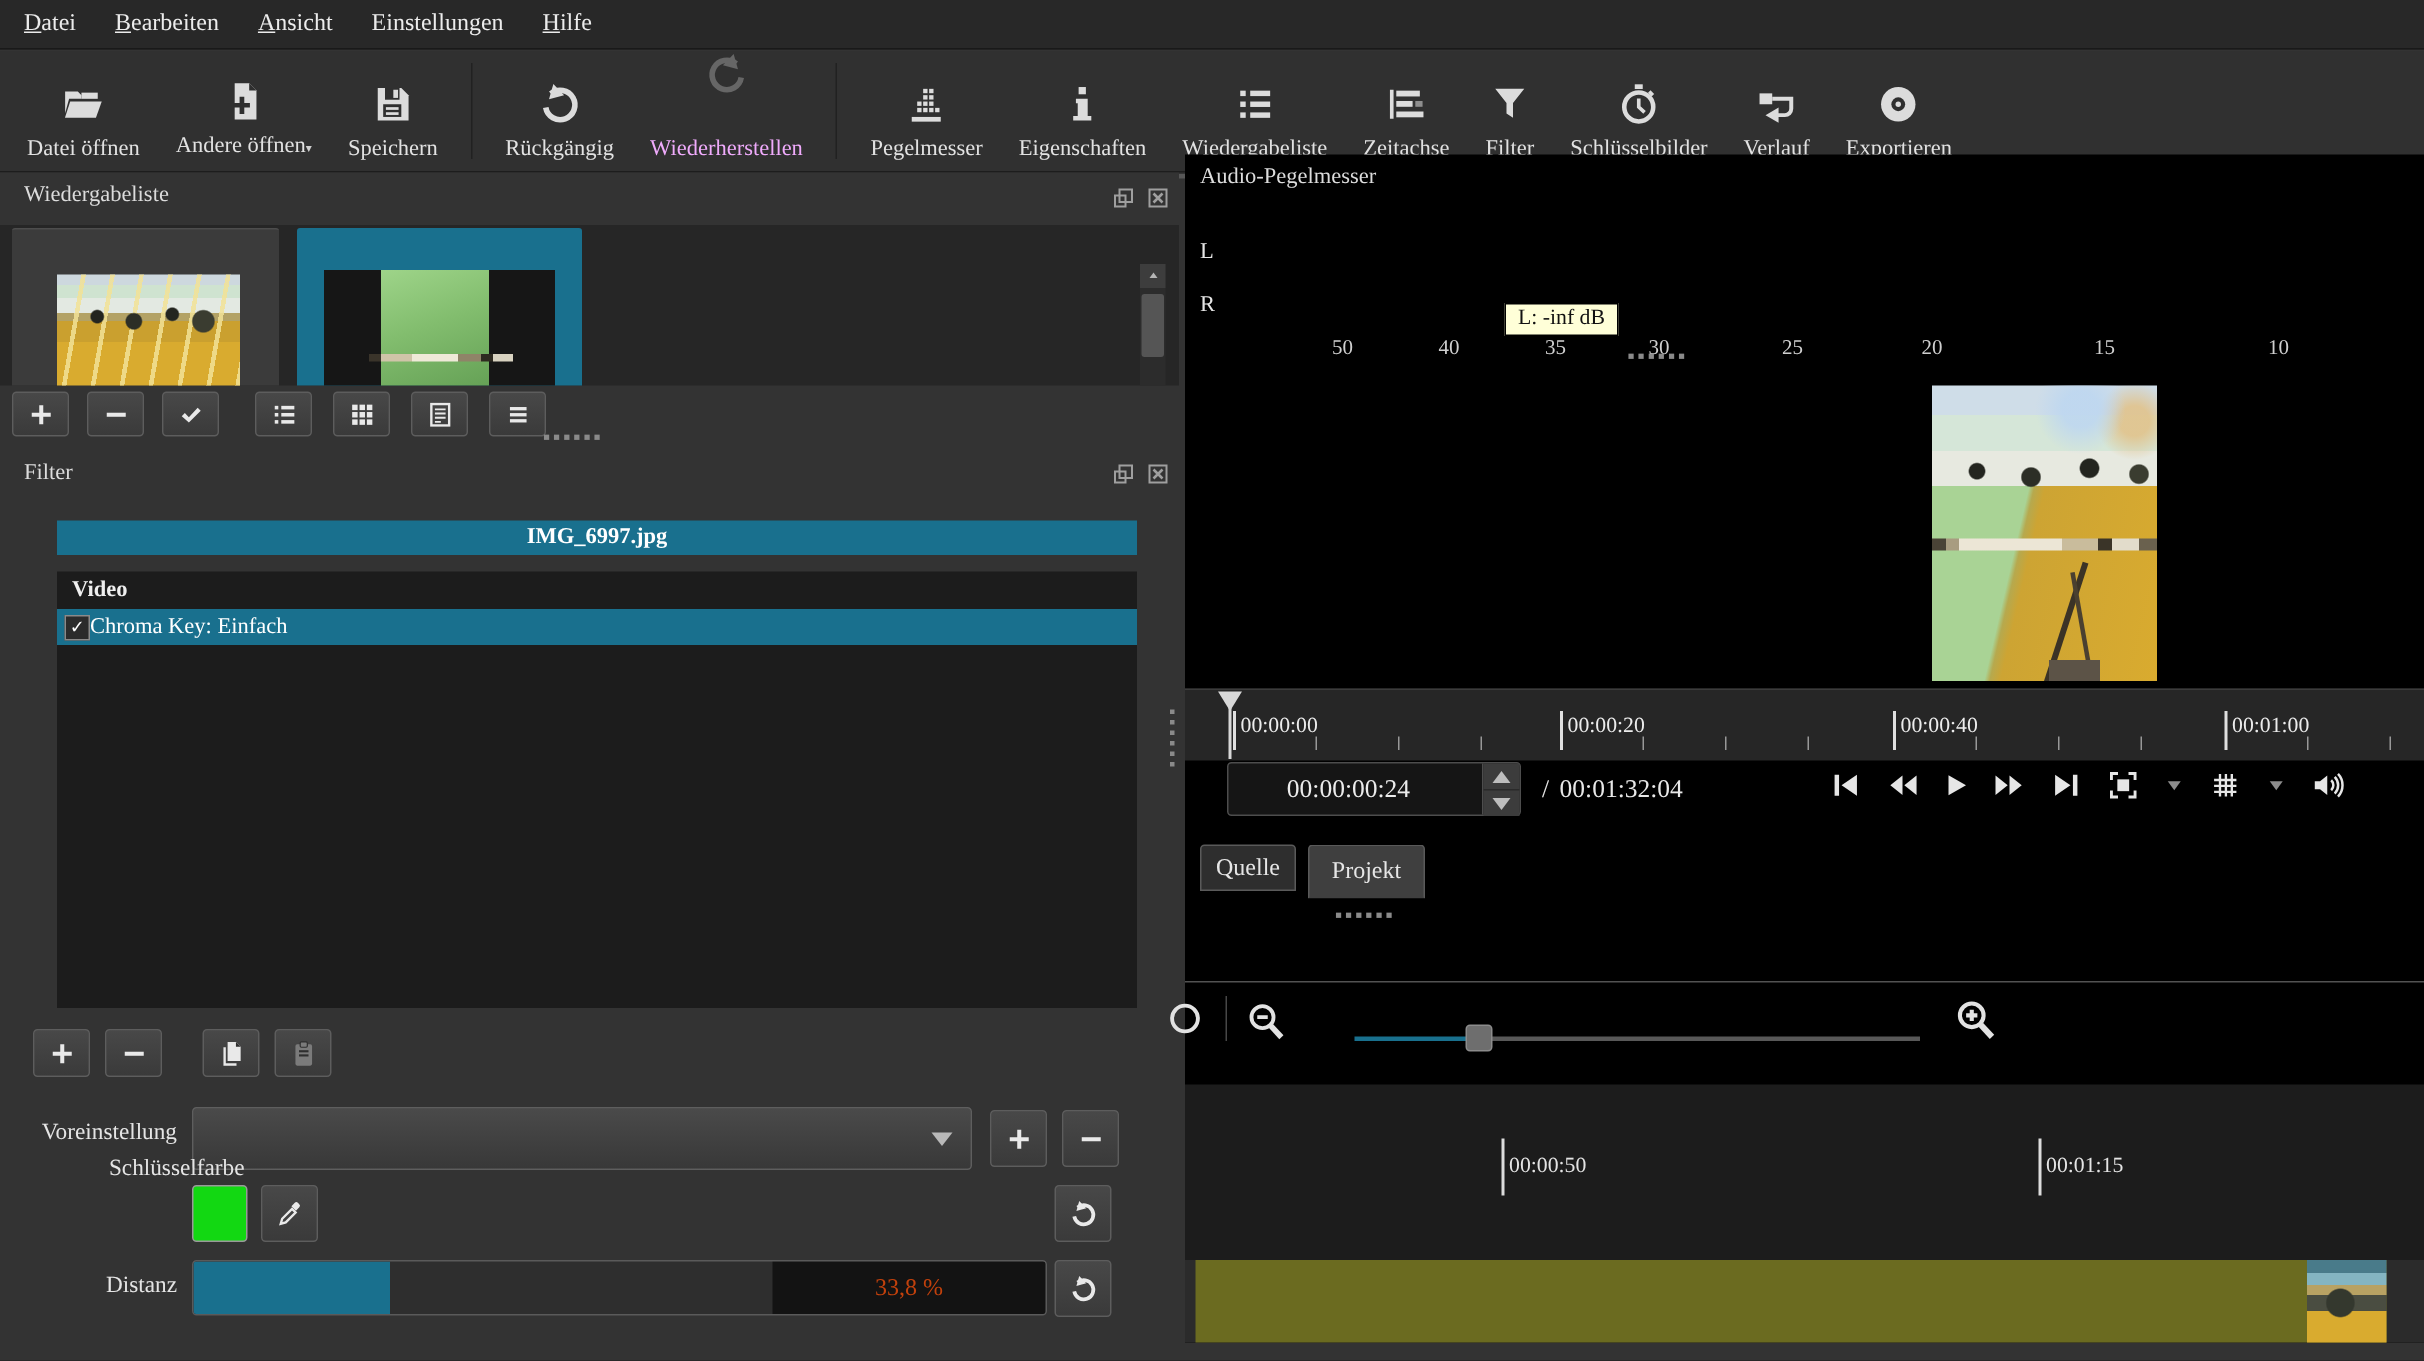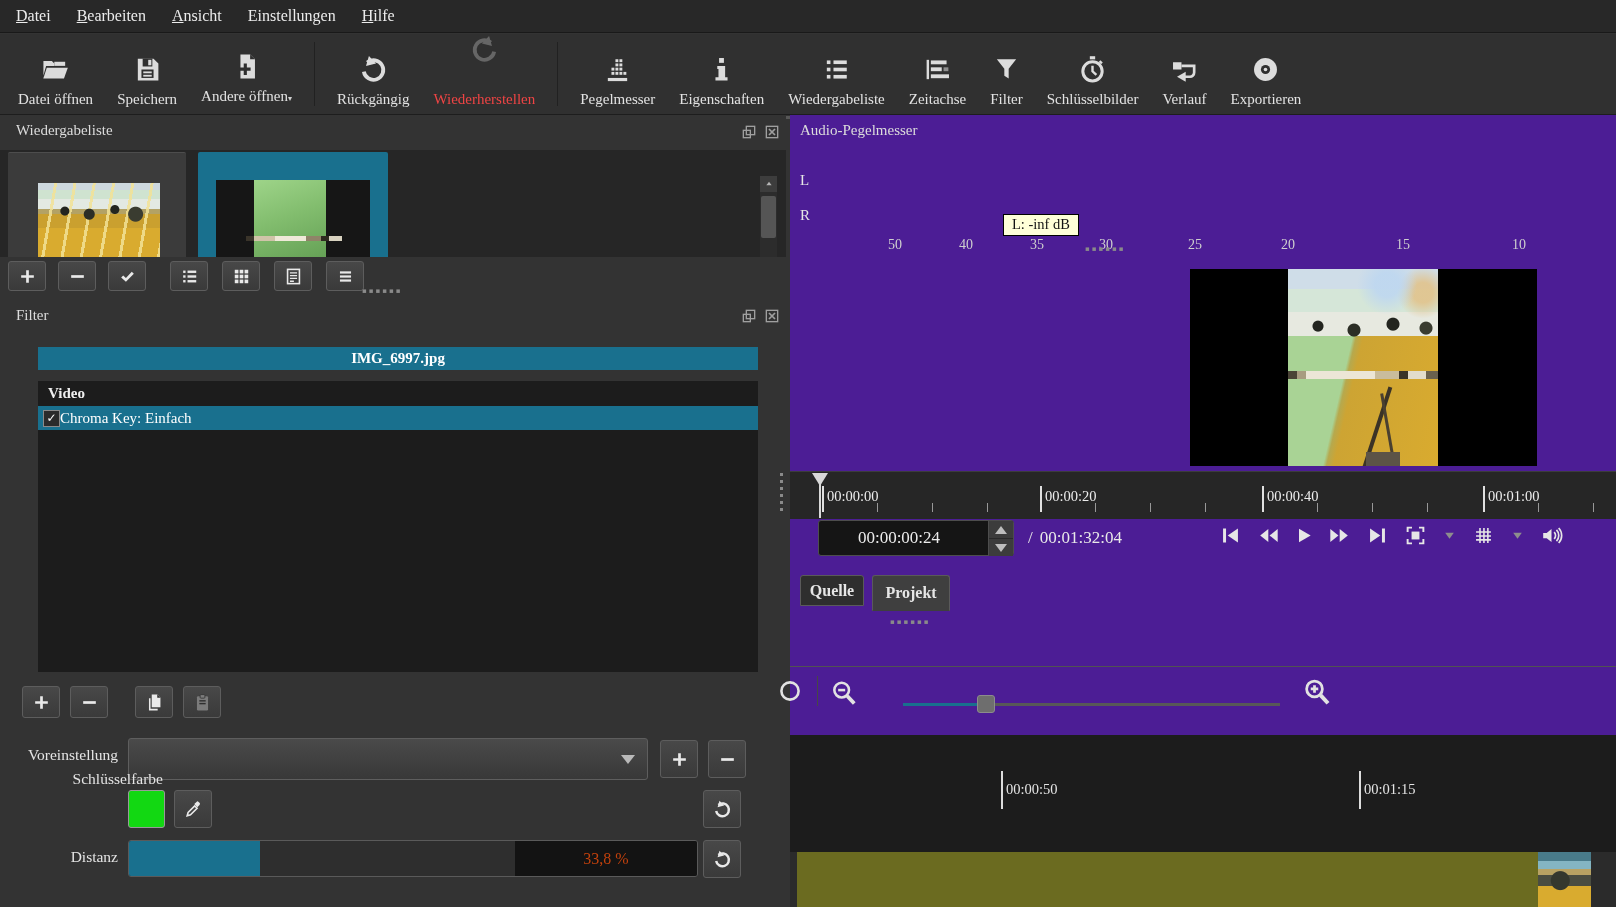--- a/index.html
+++ b/index.html
@@ -14,30 +14,30 @@
            border-bottom:1px solid #191919;display:flex;align-items:center;padding-left:3px;box-sizing:border-box;}
   .menu-item{padding:4px 13px;font-size:16px;color:#ececec;}
 
   
   #tbar{position:absolute;top:34px;left:0;width:1616px;height:81px;background:#303030;
         display:flex;align-items:stretch;padding-left:6px;box-sizing:border-box;border-bottom:1px solid #1d1d1d;}
   .tb-item{display:flex;flex-direction:column;align-items:center;justify-content:flex-end;
            padding:8px 12px 7px;color:#e2e2e2;}
   .tb-icon{width:29px;height:29px;margin-bottom:7px;color:#dcdcdc;}
   .tb-label{font-size:15px;white-space:nowrap;line-height:16px;}
-  .tb-item.disabled{color:#ef4444;gap:20px;}
+  .tb-item.disabled{color:#f0abfc;gap:20px;}
   .tb-item.disabled .tb-icon{color:#666;}
   .tb-sep{width:1px;background:#212121;margin:8px 10px;}
   .tb-ind::after{content:"▾";font-family:"DejaVu Sans",sans-serif;font-size:8px;color:#cfcfcf;}
 
   .top-line{position:absolute;top:116px;left:0;width:1616px;height:3px;background:#575757;}
 
   
   #left{position:absolute;top:115px;left:0;width:786px;height:792px;background:#333;}
-  #right{position:absolute;top:115px;left:790px;width:826px;height:792px;background:#4c1d95;}
+  #right{position:absolute;top:103px;left:790px;width:826px;height:792px;background:#000000;}
 
   .panel-title{font-size:15px;color:#dcdcdc;}
   .win-btn{width:18px;height:16px;color:#9f9f9f;}
 
   .btn{background:linear-gradient(#484848,#3a3a3a);border:1px solid #5d5d5d;border-radius:3px;
        color:#e9e9e9;display:flex;align-items:center;justify-content:center;box-sizing:border-box;}
   .btn .ic{width:19px;height:19px;}
   .btn.disabled{color:#7b7b7b;}
 
   .dots-h{color:#8a8a8a;font-family:"DejaVu Sans",sans-serif;font-size:7px;letter-spacing:2px;}
@@ -143,21 +143,21 @@
   .tri-up{width:0;height:0;border-left:6px solid transparent;border-right:6px solid transparent;border-bottom:8px solid #bdbdbd;}
   .tri-dn{width:0;height:0;border-left:6px solid transparent;border-right:6px solid transparent;border-top:8px solid #bdbdbd;}
   .durlabel{position:absolute;left:238px;top:405px;height:36px;display:flex;align-items:center;font-size:17px;color:#e8e8e8;}
 
   #transport{position:absolute;left:428px;top:410px;display:flex;align-items:center;gap:13px;}
   .tr{width:25px;height:21px;color:#e6e6e6;}
   .tr.dim{width:17px;height:13px;color:#8d8d8d;}
 
   
   .tab{position:absolute;top:460px;border:1px solid #5a5a5a;border-radius:3px 3px 0 0;
-      display:flex;align-items:center;justify-content:center;font-size:16px;color:#e6e6e6;box-sizing:border-box;font-weight:bold;}
+      display:flex;align-items:center;justify-content:center;font-size:16px;color:#e6e6e6;box-sizing:border-box;}
   #tab-quelle{left:10px;width:64px;height:31px;background:#2e2e2e;}
   #tab-projekt{left:82px;width:78px;height:36px;background:#3f3f3f;border-bottom-color:#3f3f3f;}
 
   
   .tl-divider{position:absolute;left:0;top:551px;width:826px;height:1px;background:#525252;}
   #tl-toolbar .icn{color:#e2e2e2;}
   .tl-slider{position:absolute;left:113px;top:574px;width:377px;height:30px;}
   .tl-groove-l{position:absolute;left:0;top:14px;width:82px;height:3px;background:var(--accent);}
   .tl-groove-r{position:absolute;left:82px;top:14px;right:0;height:3px;background:#585858;}
   .tl-handle{position:absolute;left:74px;top:6px;width:18px;height:18px;background:#6e6e6e;
@@ -192,39 +192,39 @@
             <path d="M2 5h7l2 2v2H4.2L2 17z" fill="currentColor"></path>
             <rect x="11" y="5.6" width="9" height="3.4" fill="currentColor"></rect>
             <path d="M4.8 10.5h17.4L19 19.5H1.9z" fill="currentColor"></path>
           </svg>
         </span>
       <span class="tb-label">Datei öffnen</span>
     </div>
     <div class="tb-item">
       <span class="tb-icon">
           <svg viewBox="0 0 24 24">
+            <path d="M7 2h8l4 4v16H7z" fill="currentColor"></path>
+            <path d="M15 2v4h4z" fill="#2f2f2f"></path>
+            <path d="M11 9.5v9.5M6.6 14.2h8.8" stroke="#2f2f2f" stroke-width="2.6" fill="none"></path>
+          </svg>
+        </span>
+      <span class="tb-label"><span>Andere öffnen</span><span class="tb-ind"></span></span>
+    </div>
+    <div class="tb-item">
+      <span class="tb-icon">
+          <svg viewBox="0 0 24 24">
             <path d="M4 3h13l4 4v14H4z" fill="currentColor"></path>
             <rect x="8" y="3" width="8" height="6.5" fill="#2f2f2f"></rect>
             <rect x="12.6" y="4" width="2.6" height="4.5" fill="currentColor"></rect>
             <rect x="7" y="12" width="10" height="7" fill="#2f2f2f"></rect>
             <rect x="8.5" y="13.6" width="7" height="1.5" fill="currentColor"></rect>
             <rect x="8.5" y="16.4" width="7" height="1.5" fill="currentColor"></rect>
           </svg>
         </span>
       <span class="tb-label">Speichern</span>
-    </div>
-    <div class="tb-item">
-      <span class="tb-icon">
-          <svg viewBox="0 0 24 24">
-            <path d="M7 2h8l4 4v16H7z" fill="currentColor"></path>
-            <path d="M15 2v4h4z" fill="#2f2f2f"></path>
-            <path d="M11 9.5v9.5M6.6 14.2h8.8" stroke="#2f2f2f" stroke-width="2.6" fill="none"></path>
-          </svg>
-        </span>
-      <span class="tb-label"><span>Andere öffnen</span><span class="tb-ind"></span></span>
     </div>
     <div class="tb-sep"></div>
     <div class="tb-item">
       <span class="tb-icon">
           <svg viewBox="0 0 24 24">
             <path d="M6.8 6.2A8.1 8.1 0 1 1 4 13.8" fill="none" stroke="currentColor" stroke-width="3.1"></path>
             <path d="M8.2 0.8l-2.4 8.4 8.3-2.2z" fill="currentColor"></path>
           </svg>
         </span>
       <span class="tb-label">Rückgängig</span>

